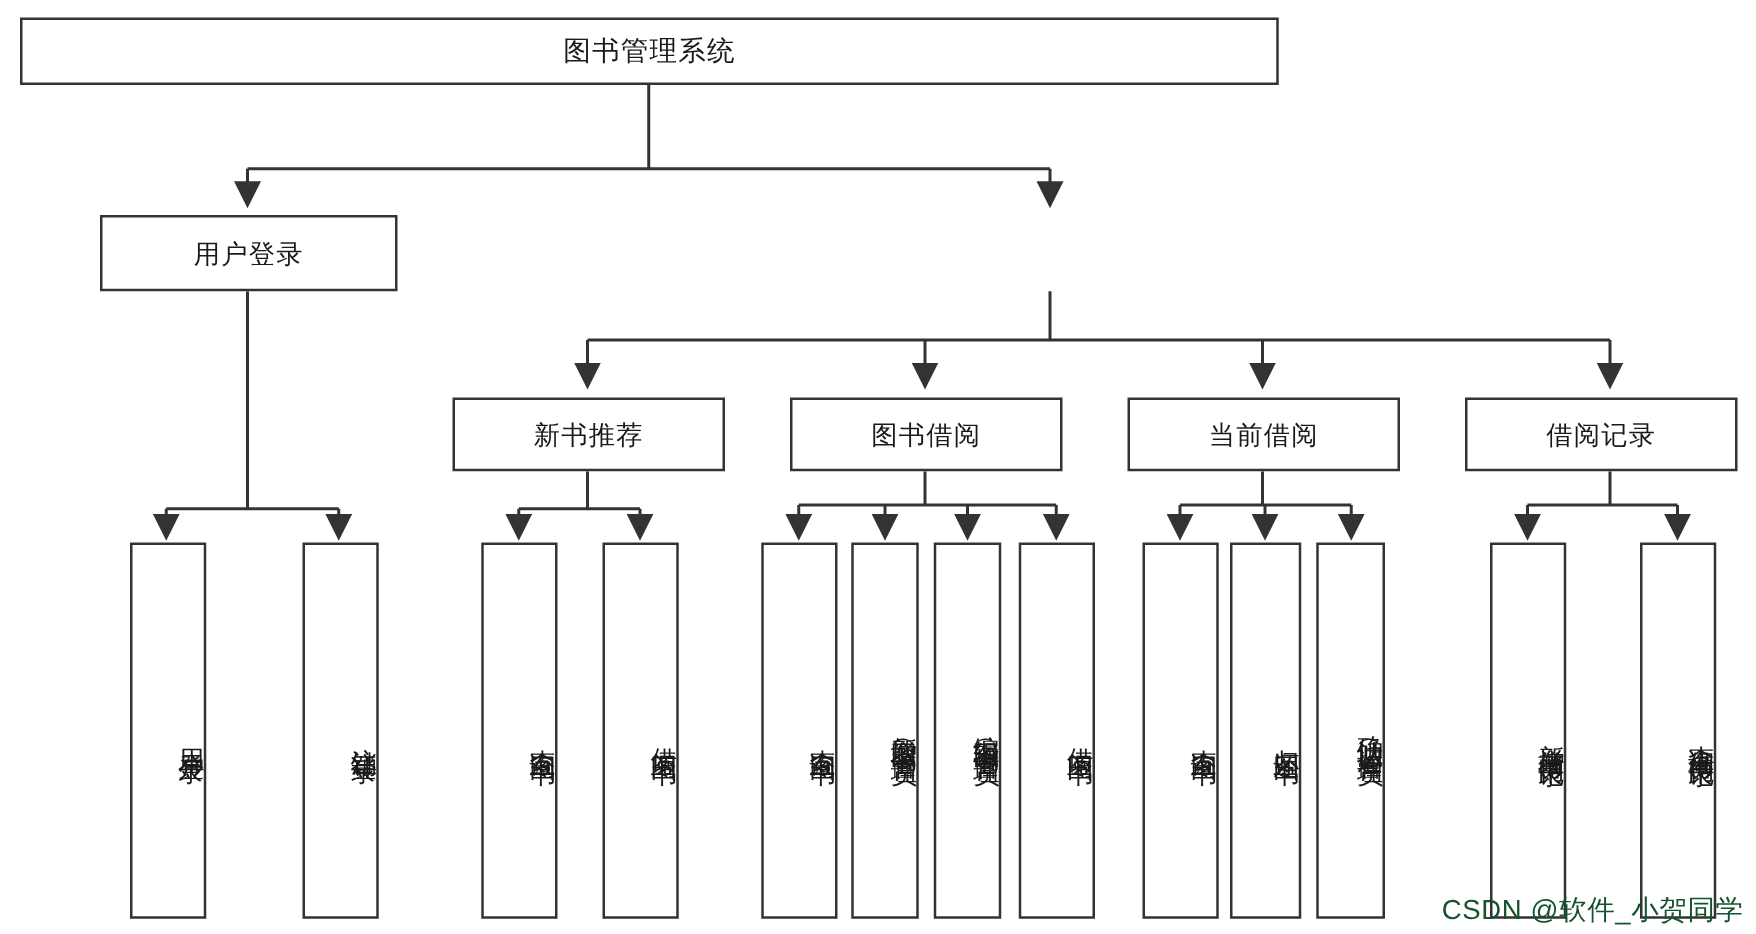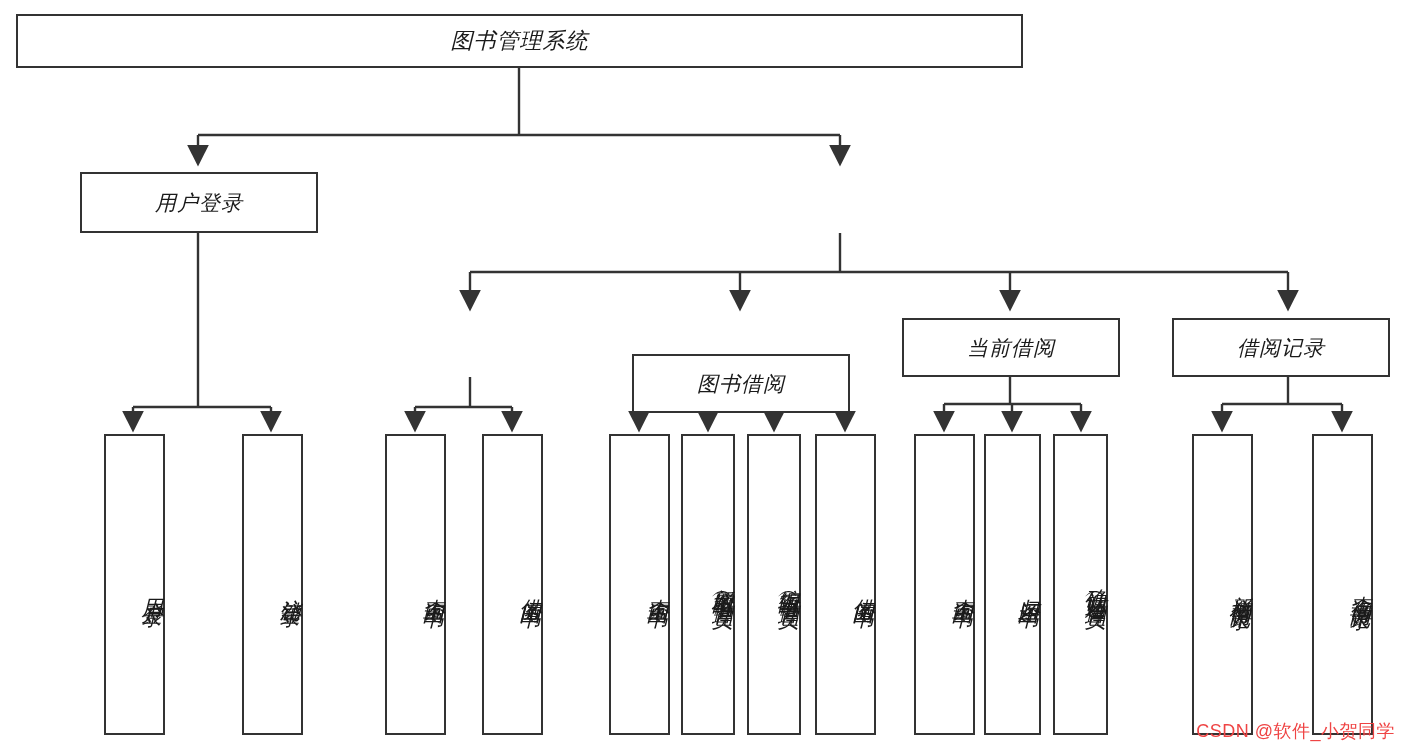--- a/index.html
+++ b/index.html
@@ -16,42 +16,41 @@
 
   .node {
     position: absolute;
     border: 2px solid #333333;
     background: #ffffff;
     display: flex;
     align-items: center;
     justify-content: center;
     color: #1a1a1a;
     text-align: center;
-    font-style: italic;
   }
   .node-h { font-size: 21px; letter-spacing: 1px; }
   .node-v {
     writing-mode: vertical-rl;
     text-orientation: upright;
     font-size: 21px;
     letter-spacing: 3px;
     line-height: 1;
     padding-top: 6px;
     align-items: flex-start;
     justify-content: center;
   }
   .node-v.offset-top { padding-top: 2px; }
   .root { font-size: 22px; }
 
   #watermark {
     position: absolute;
     right: 10px;
     bottom: 4px;
-    font-size: 18px;
-    color: #ef4444;
+    font-size: 22px;
+    color: #14532d;
     letter-spacing: 0.5px;
     white-space: nowrap;
     user-select: none;
   }
 </style>
 </head>
 <body>
 
 <div id="canvas">
 
@@ -106,21 +105,24 @@
   </svg>
 
   <div class="node node-h root" style="left:16px;top:14px;width:1007px;height:54px;">
     <span>图书管理系统</span>
   </div>
 
   <div class="node node-h" style="left:80px;top:172px;width:238px;height:61px;">
     <span>用户登录</span>
   </div>
 
-  <div class="node node-h" style="left:632px;top:318px;width:218px;height:59px;margin-top:36px;">
+  <div class="node node-h" style="left:362px;top:318px;width:218px;height:59px;">
+    <span>新书推荐</span>
+  </div>
+  <div class="node node-h" style="left:632px;top:318px;width:218px;height:59px;">
     <span>图书借阅</span>
   </div>
   <div class="node node-h" style="left:1172px;top:318px;width:218px;height:59px;">
     <span>借阅记录</span>
   </div>
   <div class="node node-h" style="left:902px;top:318px;width:218px;height:59px;">
     <span>当前借阅</span>
   </div>
 
   <div class="node node-v" style="left:104px;top:434px;width:61px;height:301px;">

